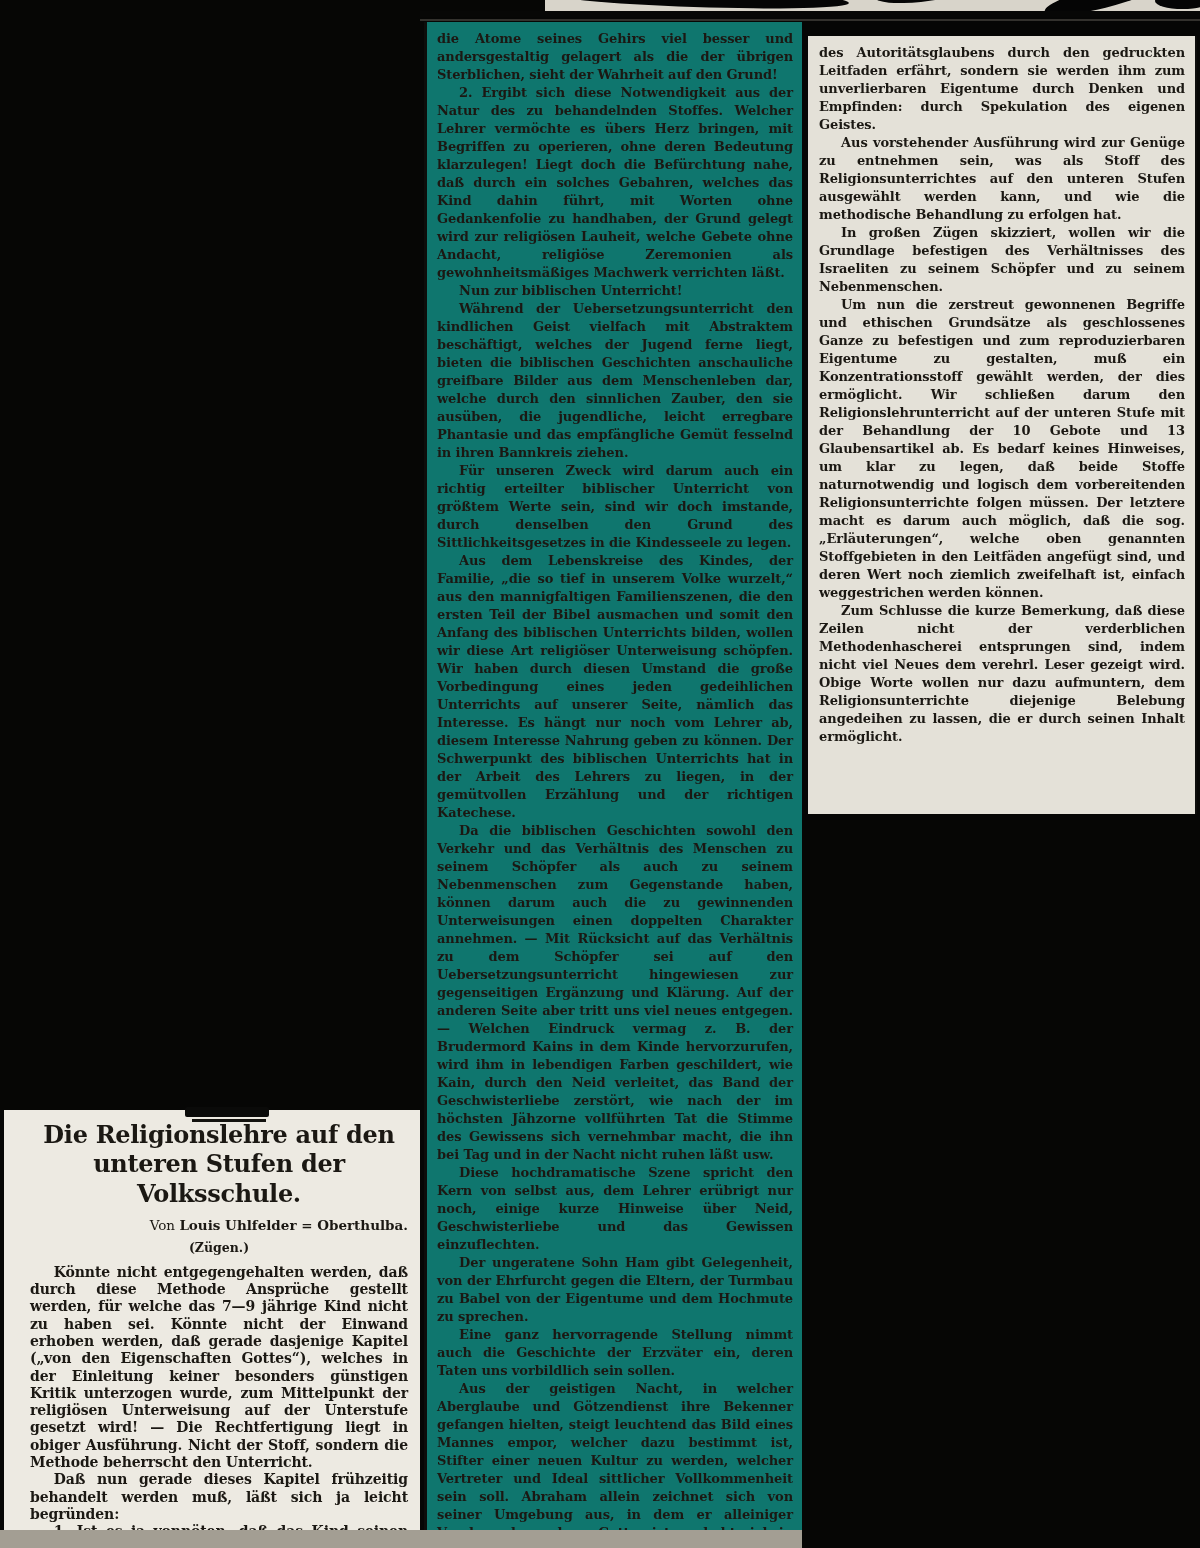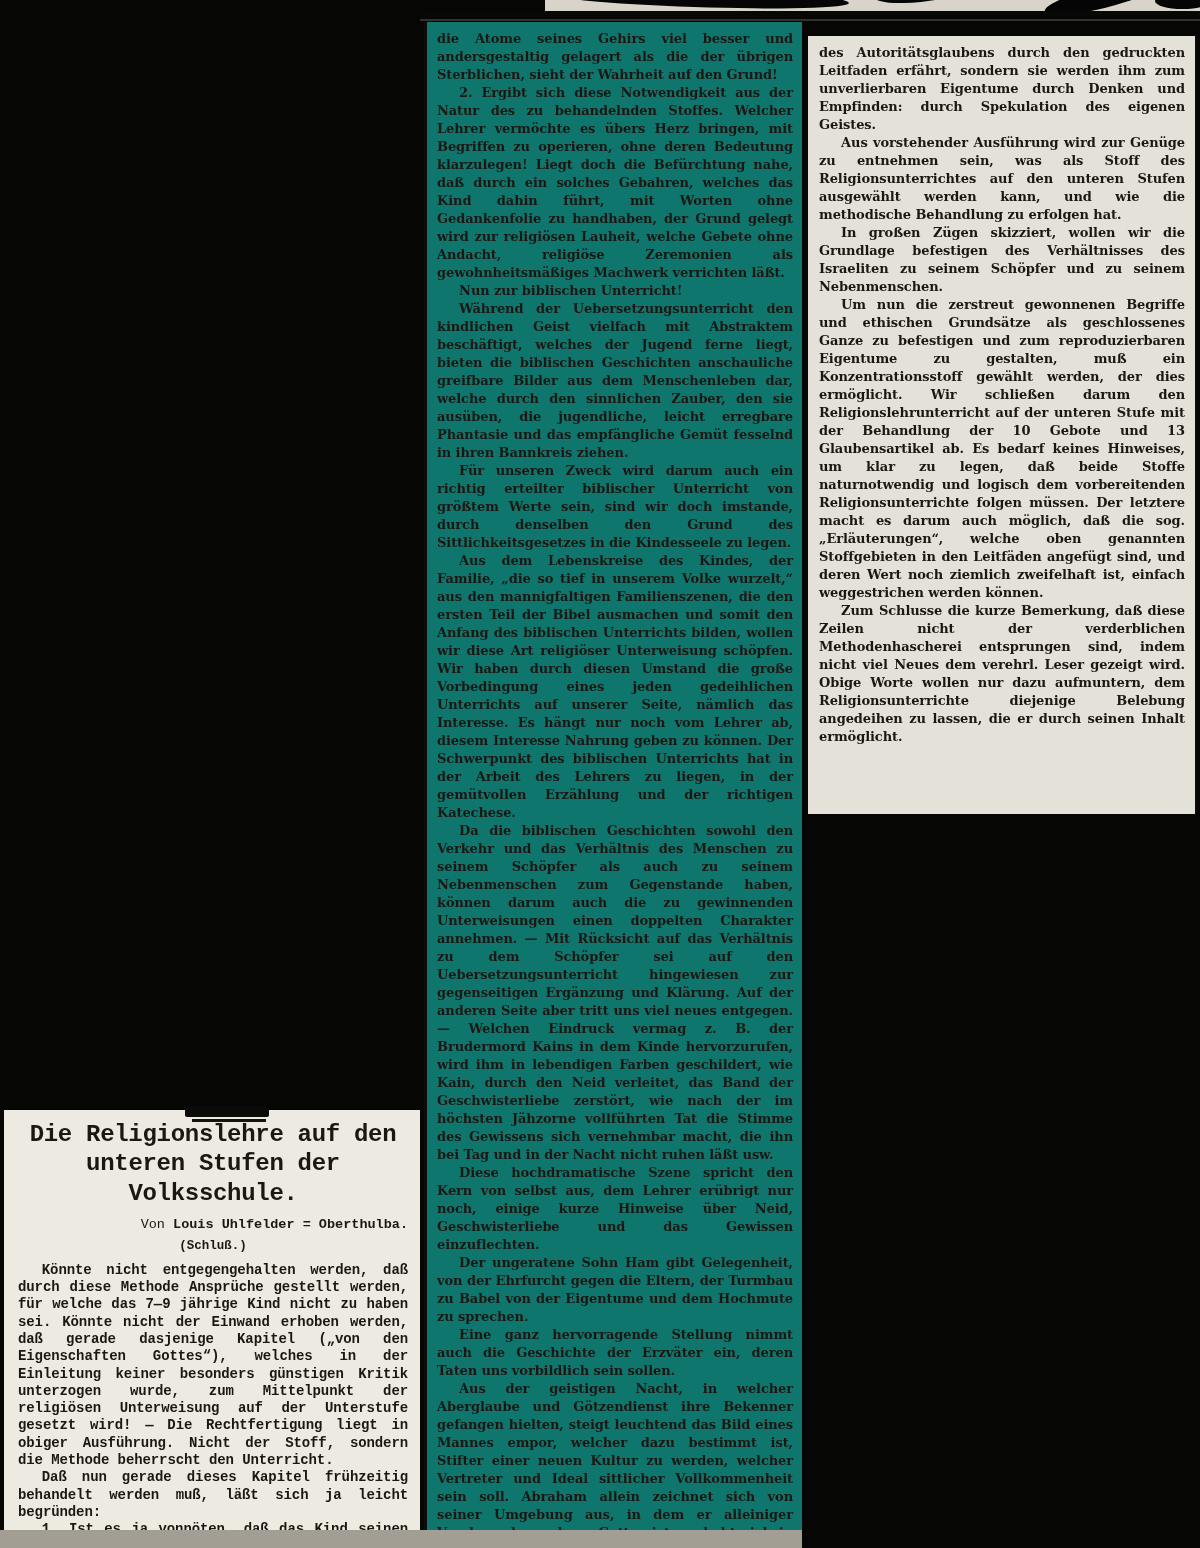--- a/index.html
+++ b/index.html
@@ -5,21 +5,21 @@
   html,body{margin:0;padding:0;}
   body{
     width:1200px;height:1548px;position:relative;overflow:hidden;
     background:#060605;
     font-family:"DejaVu Serif", serif;
   }
   .paper{
     position:absolute;background:#0f766e;color:#1b1813;
     overflow:hidden;box-sizing:border-box;
   }
-  #col-left{left:4px;top:1110px;width:416px;height:438px;padding:8px 12px 0 14px;background:#edeae2;font-family:Liberation Mono, monospace;}
+  #col-left{left:4px;top:1110px;width:416px;height:438px;padding:8px 12px 0 26px;background:#edeae2;}
   #col-mid{left:424px;top:22px;width:378px;height:1510px;padding:8px 9px 0 10px;border-left:3px solid #0d0d0b;}
   #col-right{left:808px;top:36px;width:389px;height:778px;padding:8px 10px 0 11px;border-right:2px solid #0d0d0b;background:#e4e1d8;}
   .para{
     margin:0;text-align:justify;text-indent:1.7em;
     font-weight:bold;font-size:13px;line-height:18px;letter-spacing:-0.1px;
   }
   .para-sm{
     margin:0;text-align:justify;text-indent:1.7em;
     font-weight:bold;font-size:14px;line-height:17.3px;letter-spacing:-0.1px;
   }
@@ -79,21 +79,21 @@
     <p class="para">Um nun die zerstreut gewonnenen Begriffe und ethischen Grundsätze als geschlossenes Ganze zu befestigen und zum reproduzierbaren Eigentume zu gestalten, muß ein Konzentrationsstoff gewählt werden, der dies ermöglicht. Wir schließen darum den Religionslehrunterricht auf der unteren Stufe mit der Behandlung der 10 Gebote und 13 Glaubensartikel ab. Es bedarf keines Hinweises, um klar zu legen, daß beide Stoffe naturnotwendig und logisch dem vorbereitenden Religionsunterrichte folgen müssen. Der letztere macht es darum auch möglich, daß die sog. „Erläuterungen“, welche oben genannten Stoffgebieten in den Leitfäden angefügt sind, und deren Wert noch ziemlich zweifelhaft ist, einfach weggestrichen werden können.</p>
     <p class="para">Zum Schlusse die kurze Bemerkung, daß diese Zeilen nicht der verderblichen Methodenhascherei entsprungen sind, indem nicht viel Neues dem verehrl. Leser gezeigt wird. Obige Worte wollen nur dazu aufmuntern, dem Religionsunterrichte diejenige Belebung angedeihen zu lassen, die er durch seinen Inhalt ermöglicht.</p>
   </div>
 
 <div class="paper" id="col-left">
   <h1 class="title">Die Religionslehre auf den unteren Stufen der Volksschule.</h1>
   <p class="byline">
     <span>Von</span>
     <span class="author">Louis Uhlfelder = Oberthulba.</span>
   </p>
-  <p class="schluss">(Schluß.)</p>
+  <p class="schluss">(Zügen.)</p>
   <div>
       <p class="para-sm">Könnte nicht entgegengehalten werden, daß durch diese Methode Ansprüche gestellt werden, für welche das 7—9 jährige Kind nicht zu haben sei. Könnte nicht der Einwand erhoben werden, daß gerade dasjenige Kapitel („von den Eigenschaften Gottes“), welches in der Einleitung keiner besonders günstigen Kritik unterzogen wurde, zum Mittelpunkt der religiösen Unterweisung auf der Unterstufe gesetzt wird! — Die Rechtfertigung liegt in obiger Ausführung. Nicht der Stoff, sondern die Methode beherrscht den Unterricht.</p>
       <p class="para-sm">Daß nun gerade dieses Kapitel frühzeitig behandelt werden muß, läßt sich ja leicht begründen:</p>
       <p class="para-sm">1. Ist es ja vonnöten, daß das Kind seinen Schöpfer kennen lerne; und wenn wir uns auch bei manchem nur mit dem „Ahnen“ des kindlichen Geistes begnügen müssen, so haben wir auch kein Verbrechen gegen den Geist begangen. Welcher Mensch, und seien</p>
     </div>
 </div>
 
 <div id="left-tab"></div>
 <div id="left-tab-line"></div>
 <div id="bottom-shade"></div>

